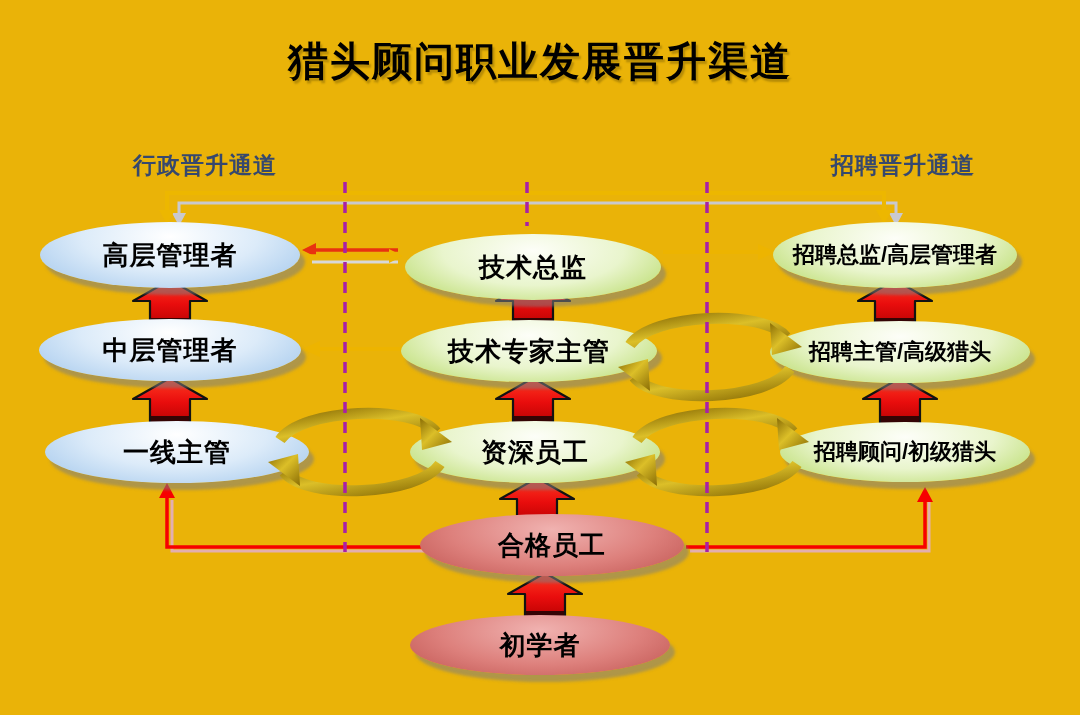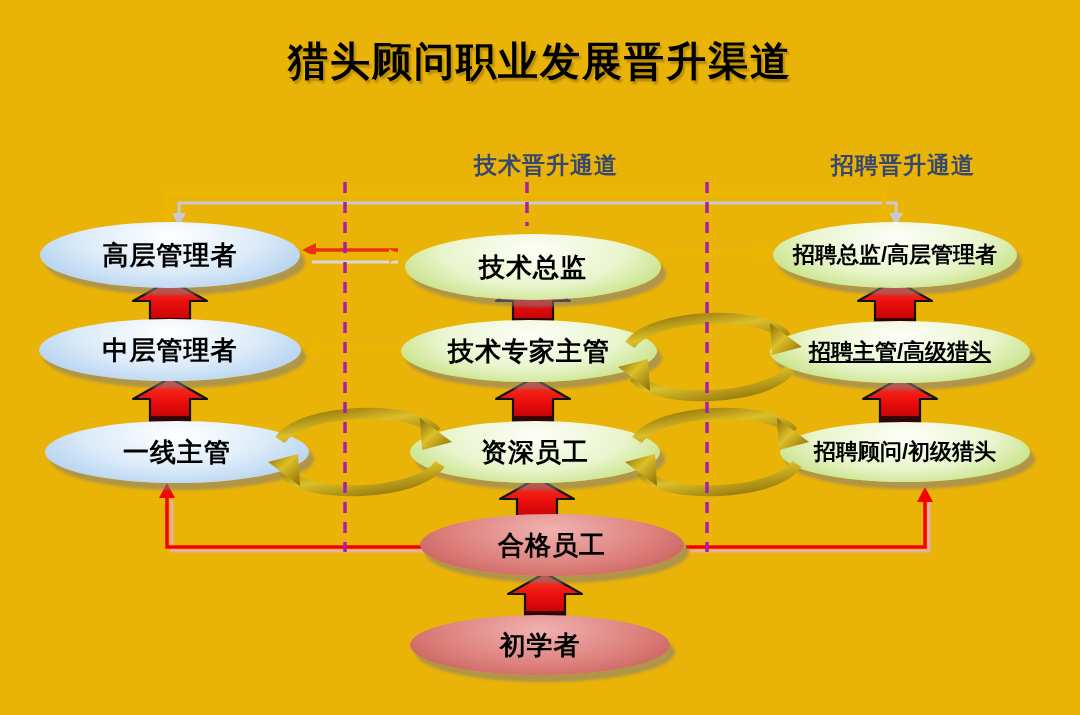--- a/index.html
+++ b/index.html
@@ -35,21 +35,21 @@
   .redf{background:radial-gradient(ellipse at 50% 25%,#f0b2b0 0%,#dd807c 55%,#bf5450 100%);}
 
   .fs26{font-size:26px;letter-spacing:1px;text-align:right;}
   .fs22{font-size:22px;letter-spacing:0px;}
 
   .n0{left:40px;  top:222px; width:260px; height:66px;}
   .n1{left:405px; top:234px; width:256px; height:66px;}
   .n2{left:773px; top:222px; width:244px; height:66px;}
   .n3{left:39px;  top:319px; width:262px; height:62px;}
   .n4{left:401px; top:320px; width:256px; height:62px;}
-  .n5{left:770px; top:321px; width:260px; height:62px;text-decoration:underline;}
+  .n5{left:770px; top:321px; width:260px; height:62px;}
   .n6{left:45px;  top:421px; width:264px; height:62px;}
   .n7{left:410px; top:421px; width:250px; height:62px;}
   .n8{left:780px; top:422px; width:250px; height:60px;}
   .n9{left:420px; top:514px; width:264px; height:62px;}
   .n10{left:410px;top:615px; width:260px; height:60px;}
 </style>
 </head>
 <body>
 
 <div id="stage">
@@ -117,21 +117,21 @@
       <use href="#blockArrow" transform="translate(537,478)"></use>
       <use href="#blockArrow" transform="translate(545,573)"></use>
       <use href="#blockArrow" transform="translate(895,280)"></use>
       <use href="#blockArrow" transform="translate(900,378)"></use>
     </g>
   </svg>
 
   <div id="nodes-layer" class="layer">
     <div id="diagram-title">猎头顾问职业发展晋升渠道</div>
 
-    <div id="channel-tech" class="channel-header">技术晋升通道</div>
+    <div id="channel-admin" class="channel-header">行政晋升通道</div>
     <div id="channel-recruit" class="channel-header">招聘晋升通道</div>
 
     <div class="node blue  fs26 n0">高层管理者</div>
     <div class="node green fs26 n1">技术总监</div>
     <div class="node green fs22 n2">招聘总监/高层管理者</div>
     <div class="node blue  fs26 n3">中层管理者</div>
     <div class="node green fs26 n4">技术专家主管</div>
     <div class="node green fs22 n5">招聘主管/高级猎头</div>
     <div class="node green fs26 n7">资深员工</div>
     <div class="node blue  fs26 n6">一线主管</div>

